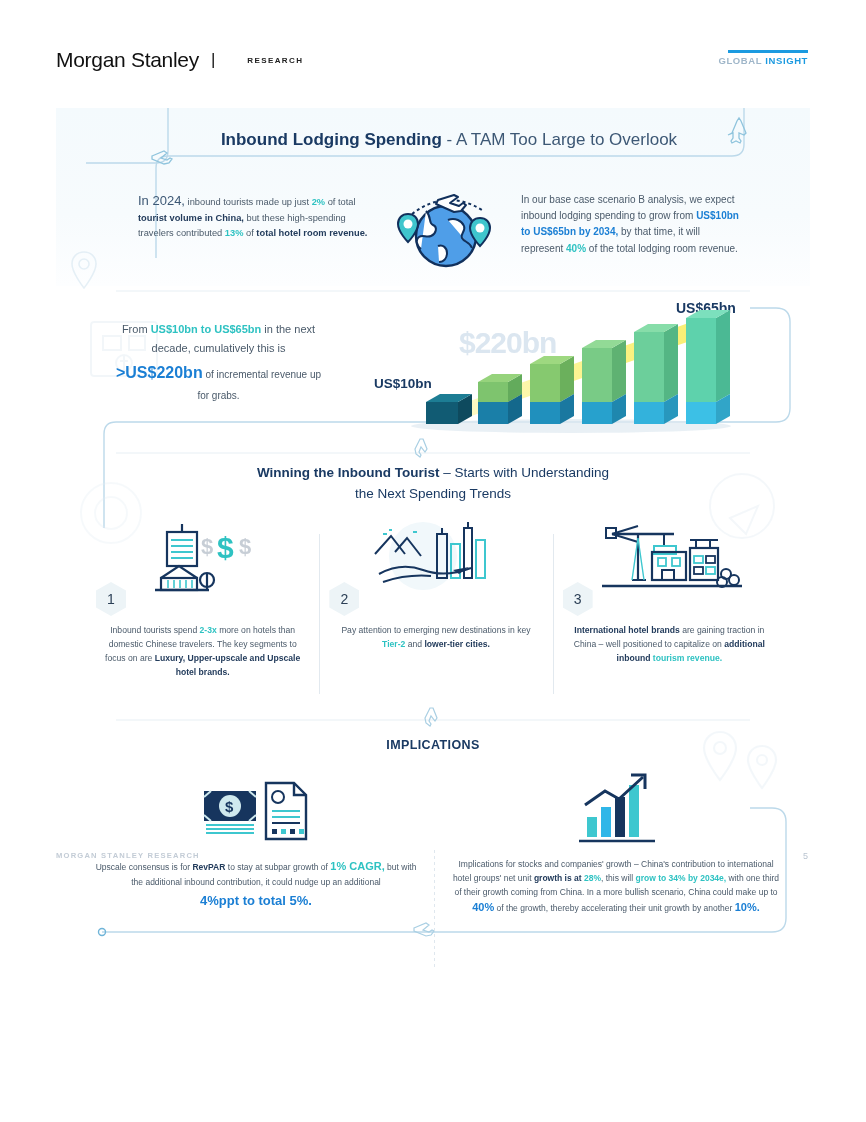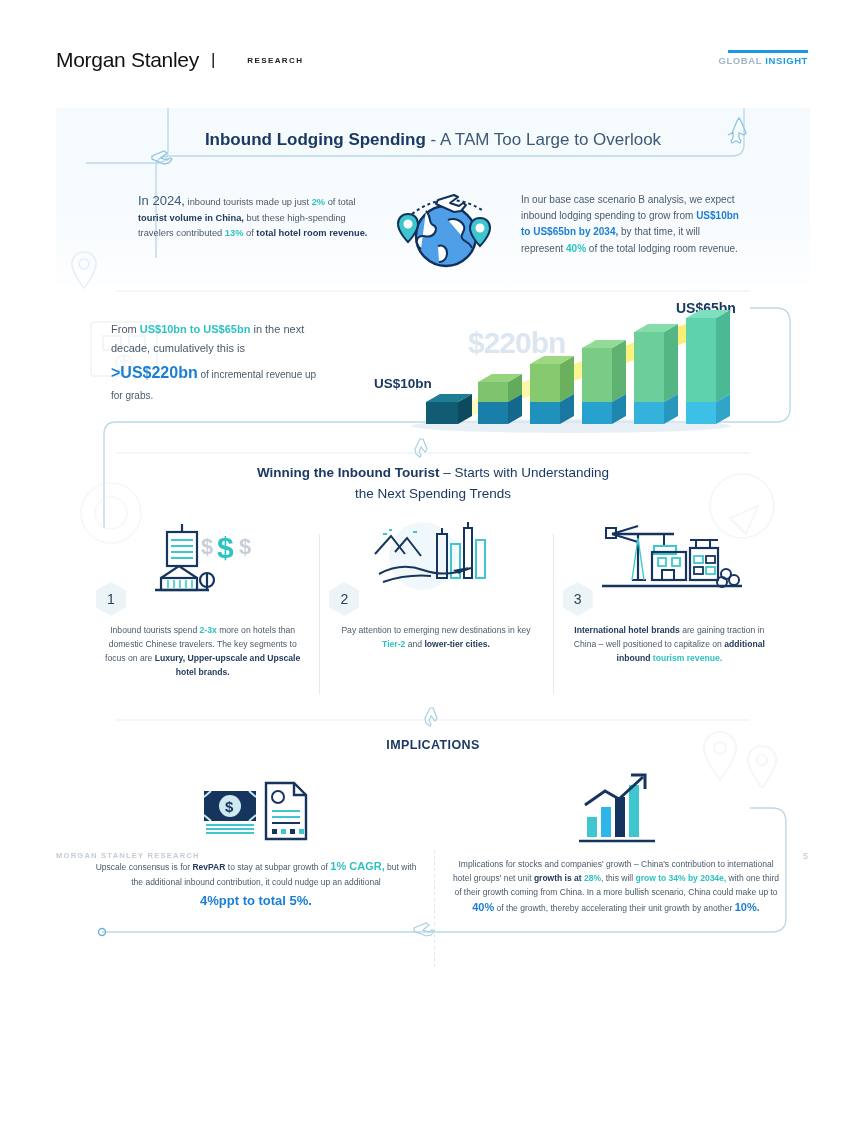--- a/index.html
+++ b/index.html
@@ -25,47 +25,47 @@
   
   .info{position:absolute;left:56px;top:108px;width:754px;height:860px;}
 
   .band-top{position:absolute;left:0;top:0;width:754px;height:178px;
     background:linear-gradient(180deg,#f4fafd 0%,#f7fbfd 60%,#fdfeff 100%);}
 
   
   .route{position:absolute;left:0;top:0;width:754px;height:860px;pointer-events:none;}
 
   
-  .title{position:absolute;left:0;top:22px;width:754px;text-align:center;
+  .title{position:absolute;left:16px;top:22px;width:754px;text-align:center;
     font-size:17px;color:#1a3a63;}
   .title b{font-weight:700;}
   .title span{font-weight:400;color:#3d5875;}
 
   
   .intro-l{position:absolute;left:82px;top:82px;width:230px;font-size:9.3px;
     line-height:1.62;color:#4a5a6a;}
   .intro-r{position:absolute;left:465px;top:84px;width:222px;font-size:10px;
     line-height:1.62;color:#4a5a6a;}
   .intro-l b,.intro-r b{color:#233c5c;font-weight:700;}
   .t-teal{color:#2ec2c2;font-weight:700;}
   .t-blue{color:#1b7fd4;font-weight:700;}
   .big2024{font-size:13px;color:#3d5875;font-weight:400;}
 
   .globe-wrap{position:absolute;left:330px;top:76px;width:120px;height:88px;}
 
   
   .sec2{position:absolute;left:0;top:190px;width:754px;height:150px;}
   .chart-text{position:absolute;left:55px;top:22px;width:215px;font-size:10px;
-    line-height:1.75;color:#4a5a6a;}
+    line-height:1.75;color:#4a5a6a;text-align:center;}
   .chart-text .l1{font-size:11px;}
   .chart-text .l220{font-size:16px;font-weight:700;color:#1b7fd4;}
   .chart-graphic{position:absolute;left:300px;top:0px;width:420px;height:140px;}
   .lbl-10{position:absolute;left:318px;top:78px;font-size:13.5px;font-weight:700;color:#1a3a63;}
   .lbl-65{position:absolute;left:620px;top:2px;font-size:14px;font-weight:700;color:#1a3a63;}
-  .lbl-220{position:absolute;left:412px;top:28px;font-size:30px;font-weight:700;color:#dbe6f0;letter-spacing:-1px;}
+  .lbl-220{position:absolute;left:403px;top:28px;font-size:30px;font-weight:700;color:#dbe6f0;letter-spacing:-1px;}
 
   
   .sec3-title{position:absolute;left:0;top:355px;width:754px;text-align:center;
     font-size:13.5px;line-height:1.55;color:#1a3a63;}
   .sec3-title b{font-weight:700;}
   .sec3-title span{font-weight:400;text-align:center;}
 
   .cols{position:absolute;left:30px;top:408px;width:700px;height:200px;display:flex;}
   .col{flex:1;position:relative;padding:0 14px;box-sizing:border-box;}
   .col .icon{height:78px;display:flex;align-items:flex-end;justify-content:center;}

